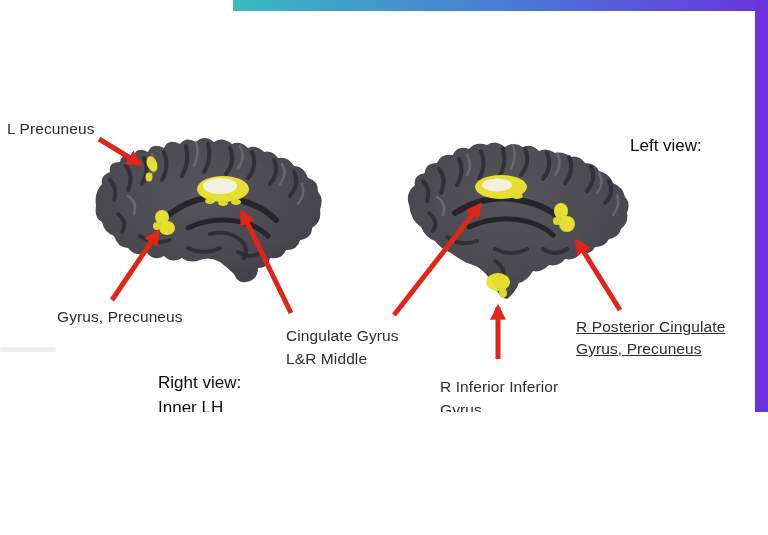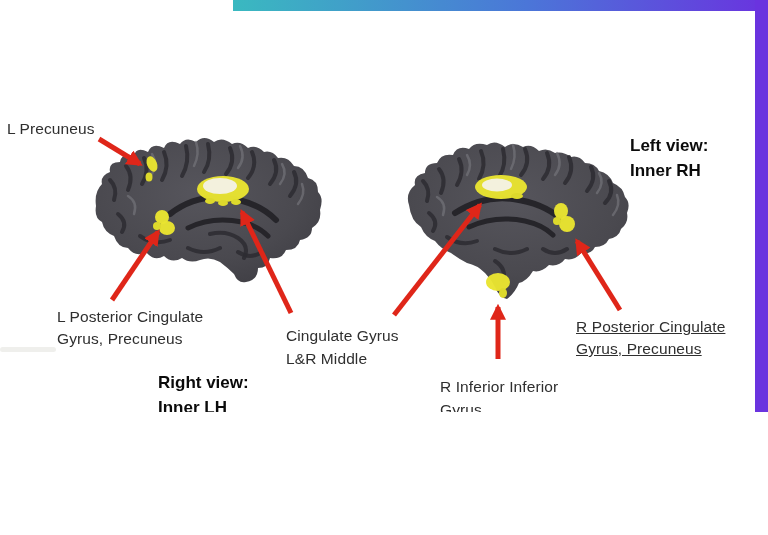--- a/index.html
+++ b/index.html
@@ -29,21 +29,21 @@
     position:absolute; left:0; top:347px; width:56px; height:5px;
     background:#ededea; border-radius:3px; opacity:.9;
   }
   
   .label{
     position:absolute; color:var(--label-text);
     font-size:15.5px; line-height:22px; letter-spacing:.1px;
   }
   .label .line{display:block; white-space:nowrap;}
   .view-title{
-    position:absolute; color:var(--title-text); font-weight:bold;
+    position:absolute; color:var(--title-text); font-weight:normal;
     font-size:17px; line-height:25px;
   }
   .view-title .line{display:block; white-space:nowrap;}
   .brain{position:absolute;}
   .arrows{position:absolute; left:0; top:0; pointer-events:none;}
   .arrow-line{stroke:var(--arrow-red); stroke-width:5; fill:none;}
   .arrow-head{fill:var(--arrow-red);}
   .sulcus{stroke:#2d2c31; fill:none; stroke-linecap:round; opacity:.85;}
   .sulcus-deep{stroke:#26252a; fill:none; stroke-linecap:round;}
   .gyrus-hl{stroke:#77767c; fill:none; stroke-linecap:round; opacity:.65;}
@@ -190,21 +190,20 @@
     <line class="arrow-line" marker-end="url(#ah)" x1="394" y1="315" x2="480" y2="205"></line>
     <line class="arrow-line" marker-end="url(#ah)" x1="498" y1="359" x2="498" y2="307"></line>
     <line class="arrow-line" marker-end="url(#ah)" x1="620" y1="310" x2="577" y2="241"></line>
   </svg>
 
   <div class="label" style="left:7px; top:118px;">
     <span class="line">L Precuneus</span>
   </div>
 
   <div class="label" style="left:57px; top:306px;">
-    <span class="line">L Posterior Cingulate</span>
     <span class="line">Gyrus, Precuneus</span>
   </div>
 
   <div class="label" style="left:286px; top:324px; line-height:23px;">
     <span class="line">Cingulate Gyrus</span>
     <span class="line">L&amp;R Middle</span>
   </div>
 
   <div class="label" style="left:440px; top:375px; line-height:23px;">
     <span class="line">R Inferior Inferior</span>
@@ -216,16 +215,15 @@
     <span class="line">Gyrus, Precuneus</span>
   </div>
 
   <div class="view-title" style="left:158px; top:370px;">
     <span class="line">Right view:</span>
     <span class="line">Inner LH</span>
   </div>
 
   <div class="view-title" style="left:630px; top:133px;">
     <span class="line">Left view:</span>
-    <span class="line">Inner RH</span>
   </div>
 
 </div>
 
 </body></html>

